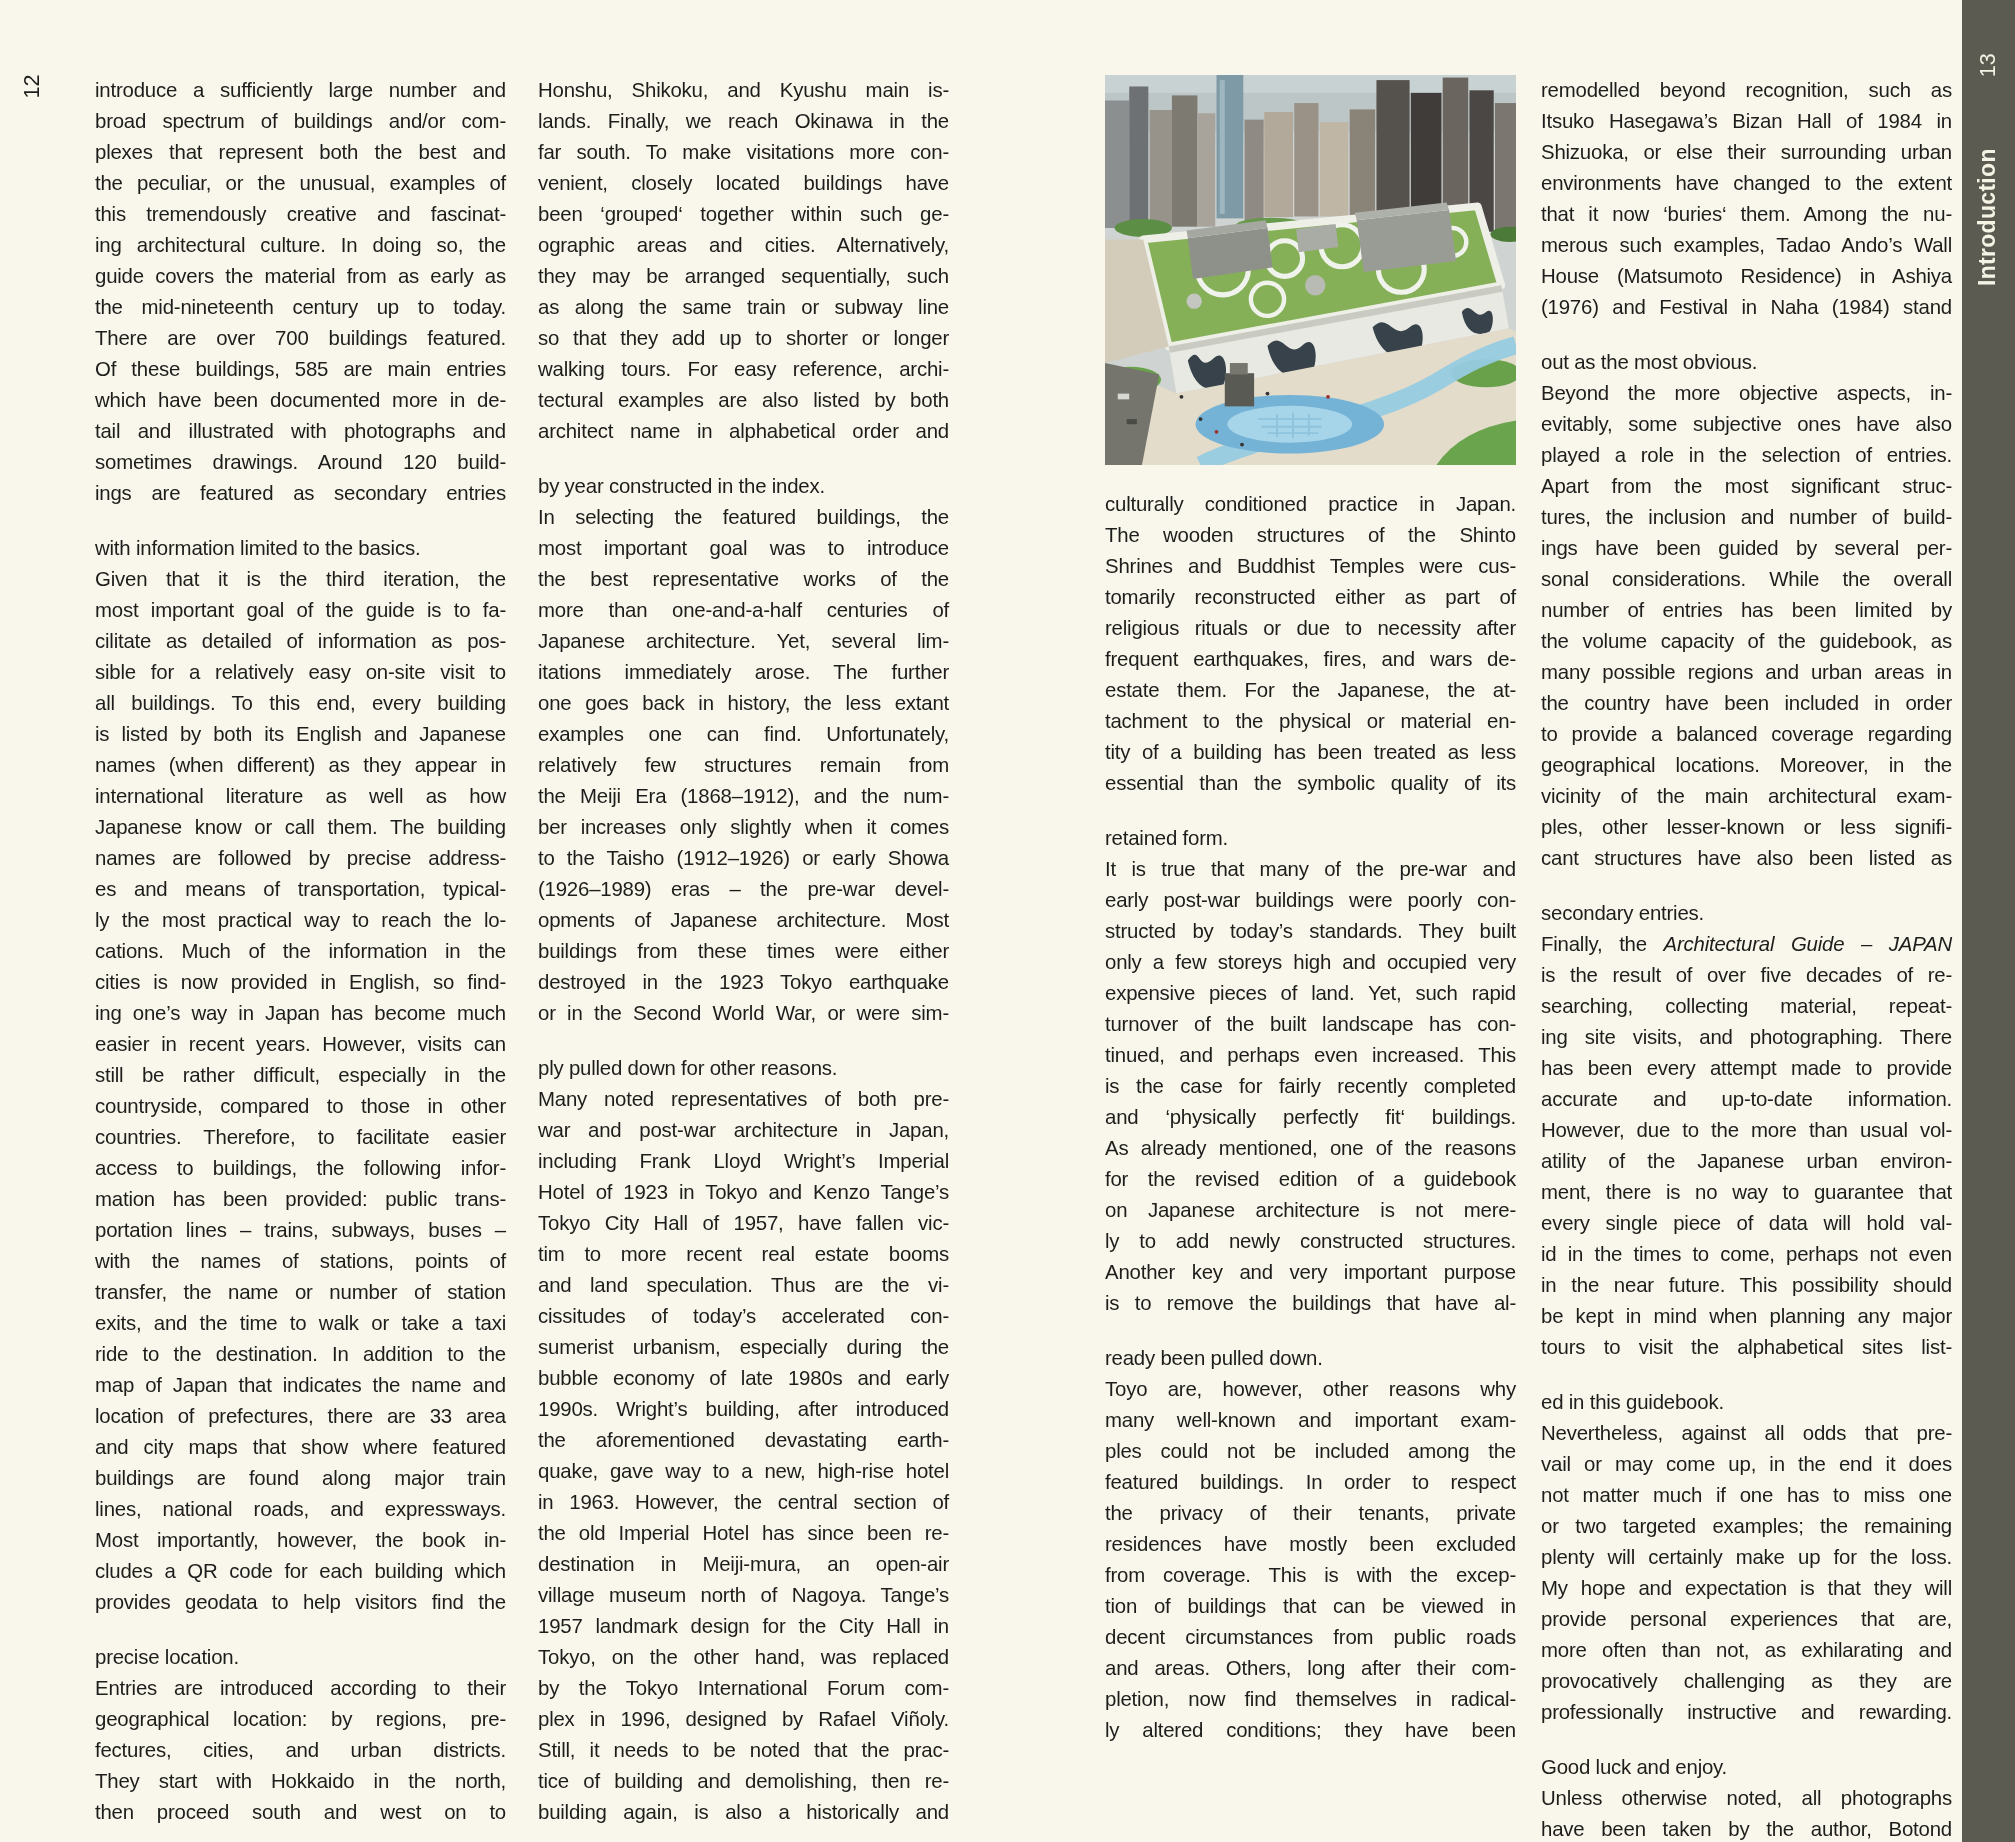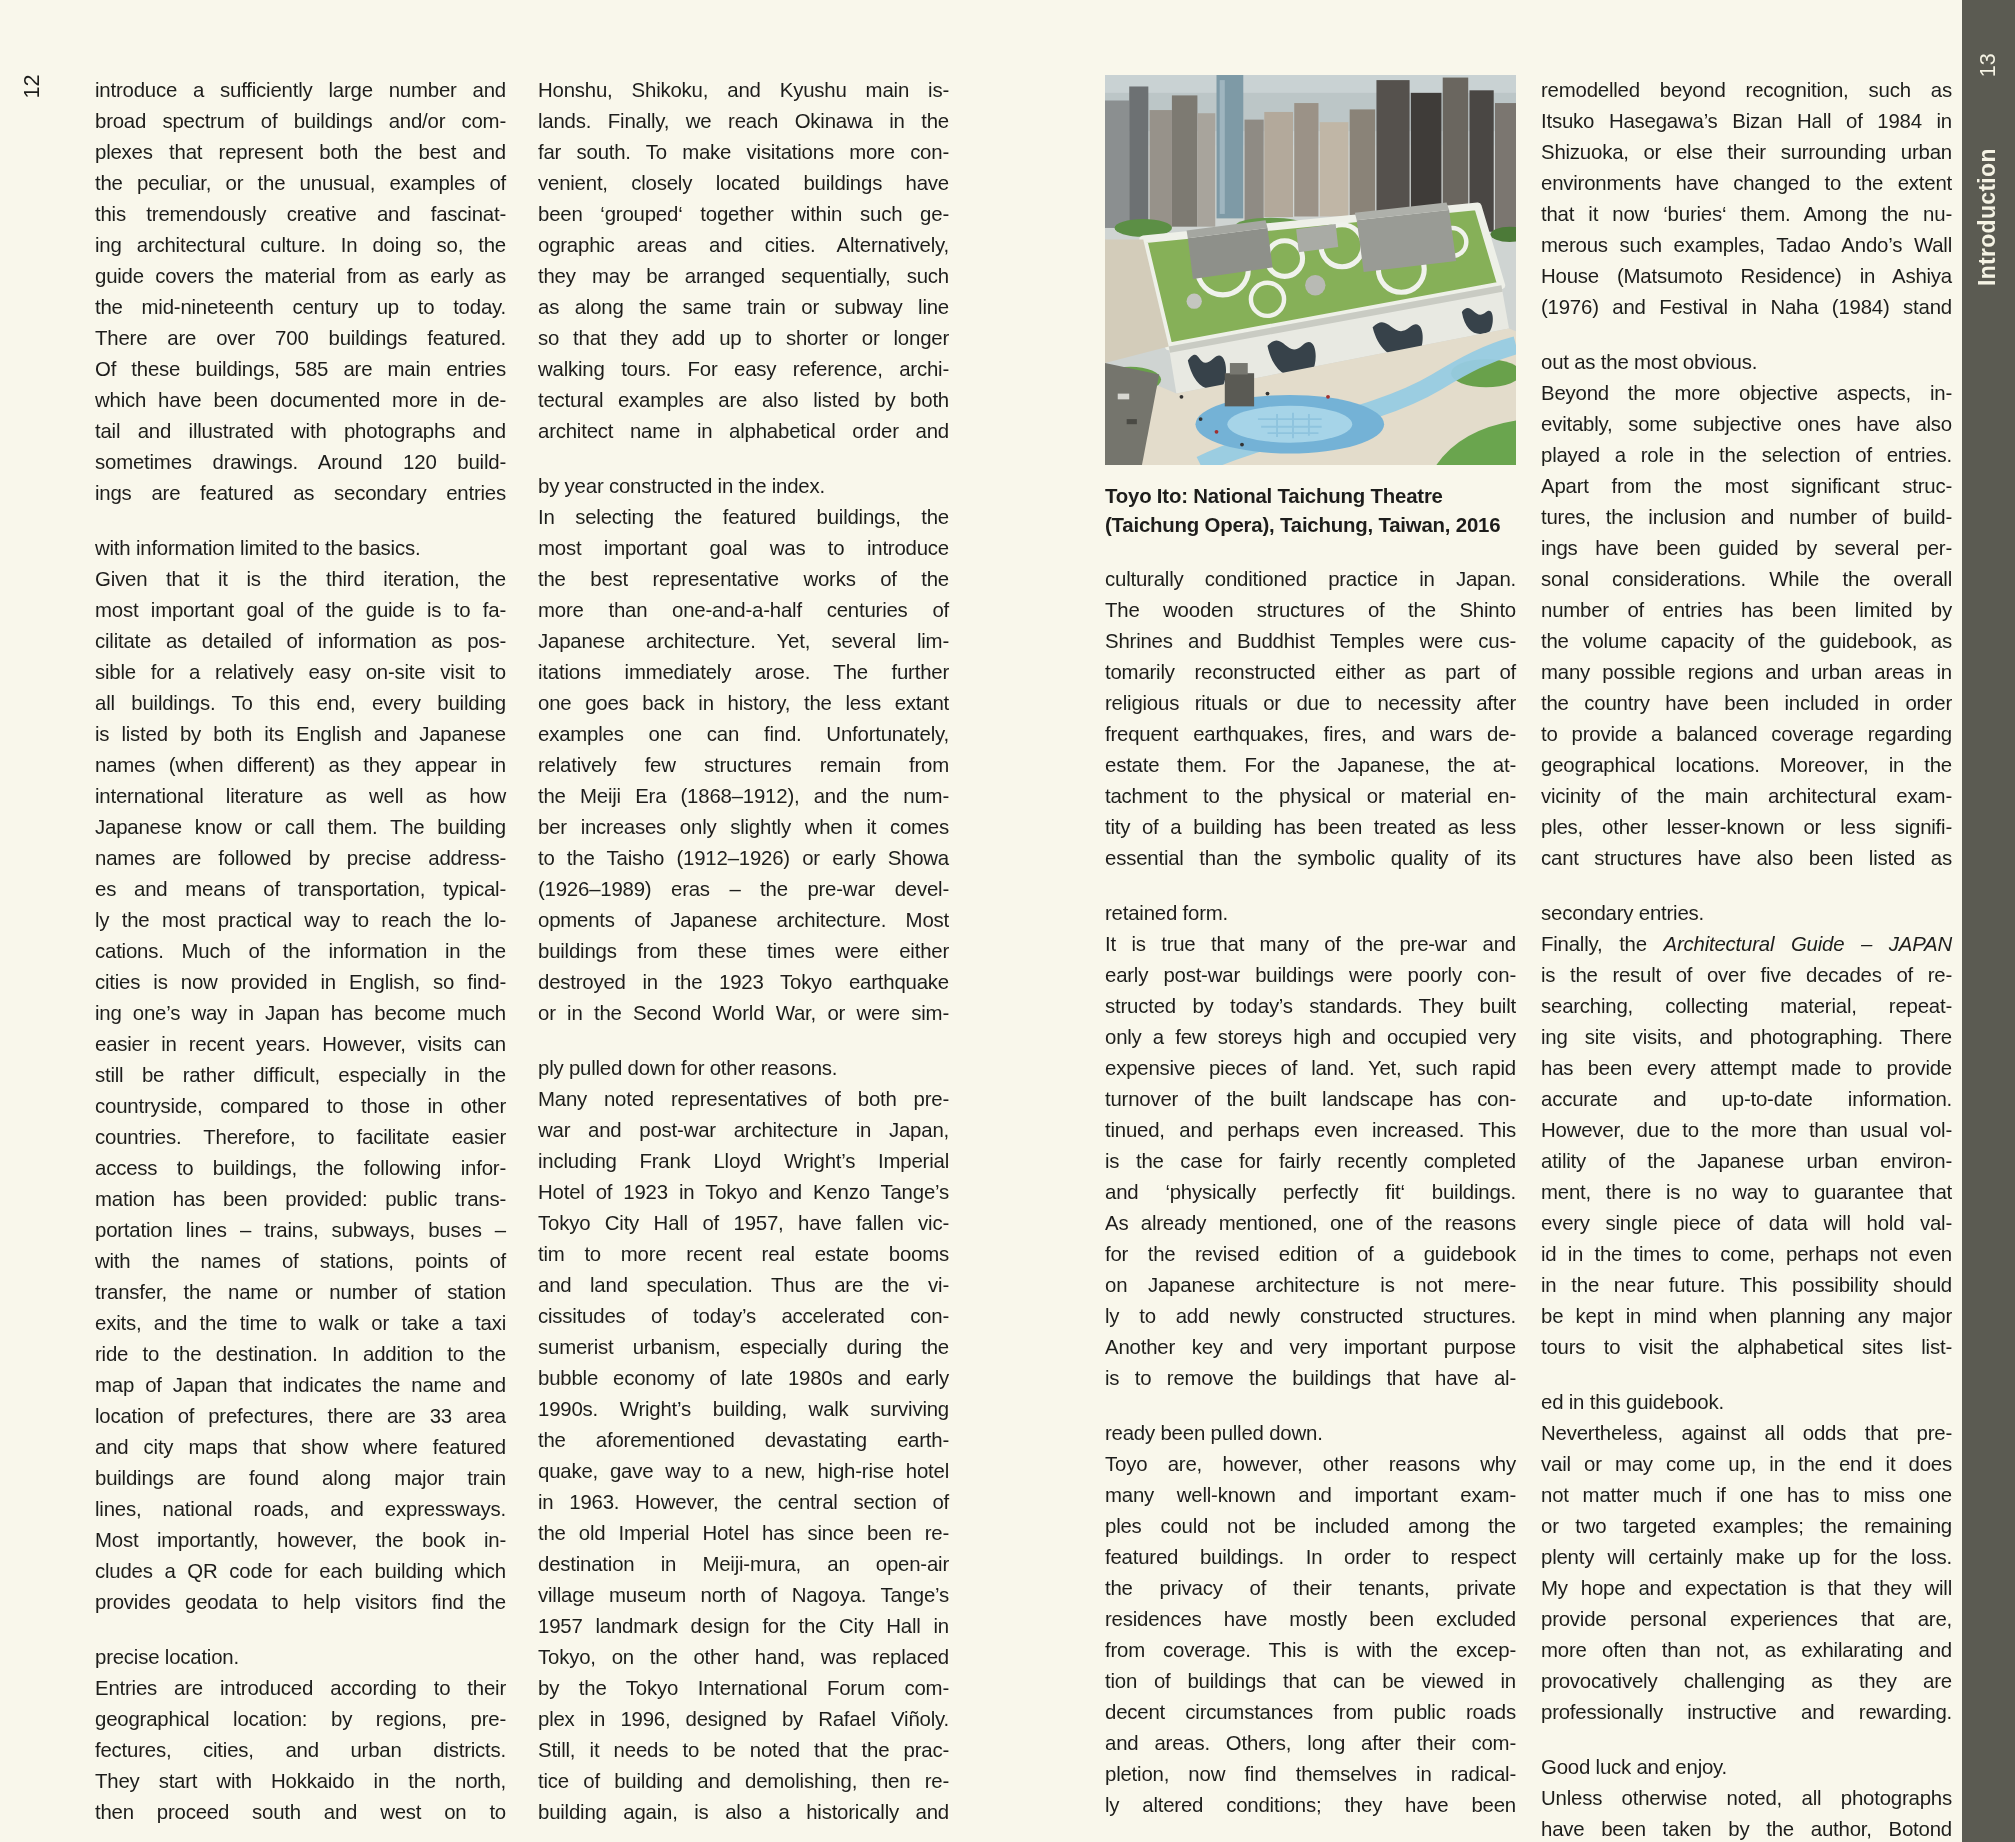--- a/index.html
+++ b/index.html
@@ -135,21 +135,21 @@
     <div class="line">Many noted representatives of both pre-</div>
     <div class="line">war and post-war architecture in Japan,</div>
     <div class="line">including Frank Lloyd Wright’s Imperial</div>
     <div class="line">Hotel of 1923 in Tokyo and Kenzo Tange’s</div>
     <div class="line">Tokyo City Hall of 1957, have fallen vic-</div>
     <div class="line">tim to more recent real estate booms</div>
     <div class="line">and land speculation. Thus are the vi-</div>
     <div class="line">cissitudes of today’s accelerated con-</div>
     <div class="line">sumerist urbanism, especially during the</div>
     <div class="line">bubble economy of late 1980s and early</div>
-    <div class="line">1990s. Wright’s building, walk surviving</div>
+    <div class="line">1990s. Wright’s building, after introduced</div>
     <div class="line">the aforementioned devastating earth-</div>
     <div class="line">quake, gave way to a new, high-rise hotel</div>
     <div class="line">in 1963. However, the central section of</div>
     <div class="line">the old Imperial Hotel has since been re-</div>
     <div class="line">destination in Meiji-mura, an open-air</div>
     <div class="line">village museum north of Nagoya. Tange’s</div>
     <div class="line">1957 landmark design for the City Hall in</div>
     <div class="line">Tokyo, on the other hand, was replaced</div>
     <div class="line">by the Tokyo International Forum com-</div>
     <div class="line">plex in 1996, designed by Rafael Viñoly.</div>
@@ -233,24 +233,20 @@
       <rect x="196" y="452" width="28" height="18" fill="#777770"></rect>
       <circle cx="150" cy="540" r="3" fill="#333"></circle>
       <circle cx="175" cy="560" r="3" fill="#a03030"></circle>
       <circle cx="215" cy="580" r="3" fill="#333"></circle>
       <circle cx="255" cy="500" r="3" fill="#333"></circle>
       <circle cx="350" cy="505" r="3" fill="#a03030"></circle>
       <circle cx="120" cy="505" r="3" fill="#333"></circle>
     </g>
   </svg>
 
-  <div class="caption">
-    <div class="caption-line">Toyo Ito: National Taichung Theatre</div>
-    <div class="caption-line">(Taichung Opera), Taichung, Taiwan, 2016</div>
-  </div>
 
   <div class="col3-text">
       <div class="line">culturally conditioned practice in Japan.</div>
       <div class="line">The wooden structures of the Shinto</div>
       <div class="line">Shrines and Buddhist Temples were cus-</div>
       <div class="line">tomarily reconstructed either as part of</div>
       <div class="line">religious rituals or due to necessity after</div>
       <div class="line">frequent earthquakes, fires, and wars de-</div>
       <div class="line">estate them. For the Japanese, the at-</div>
       <div class="line">tachment to the physical or material en-</div>

